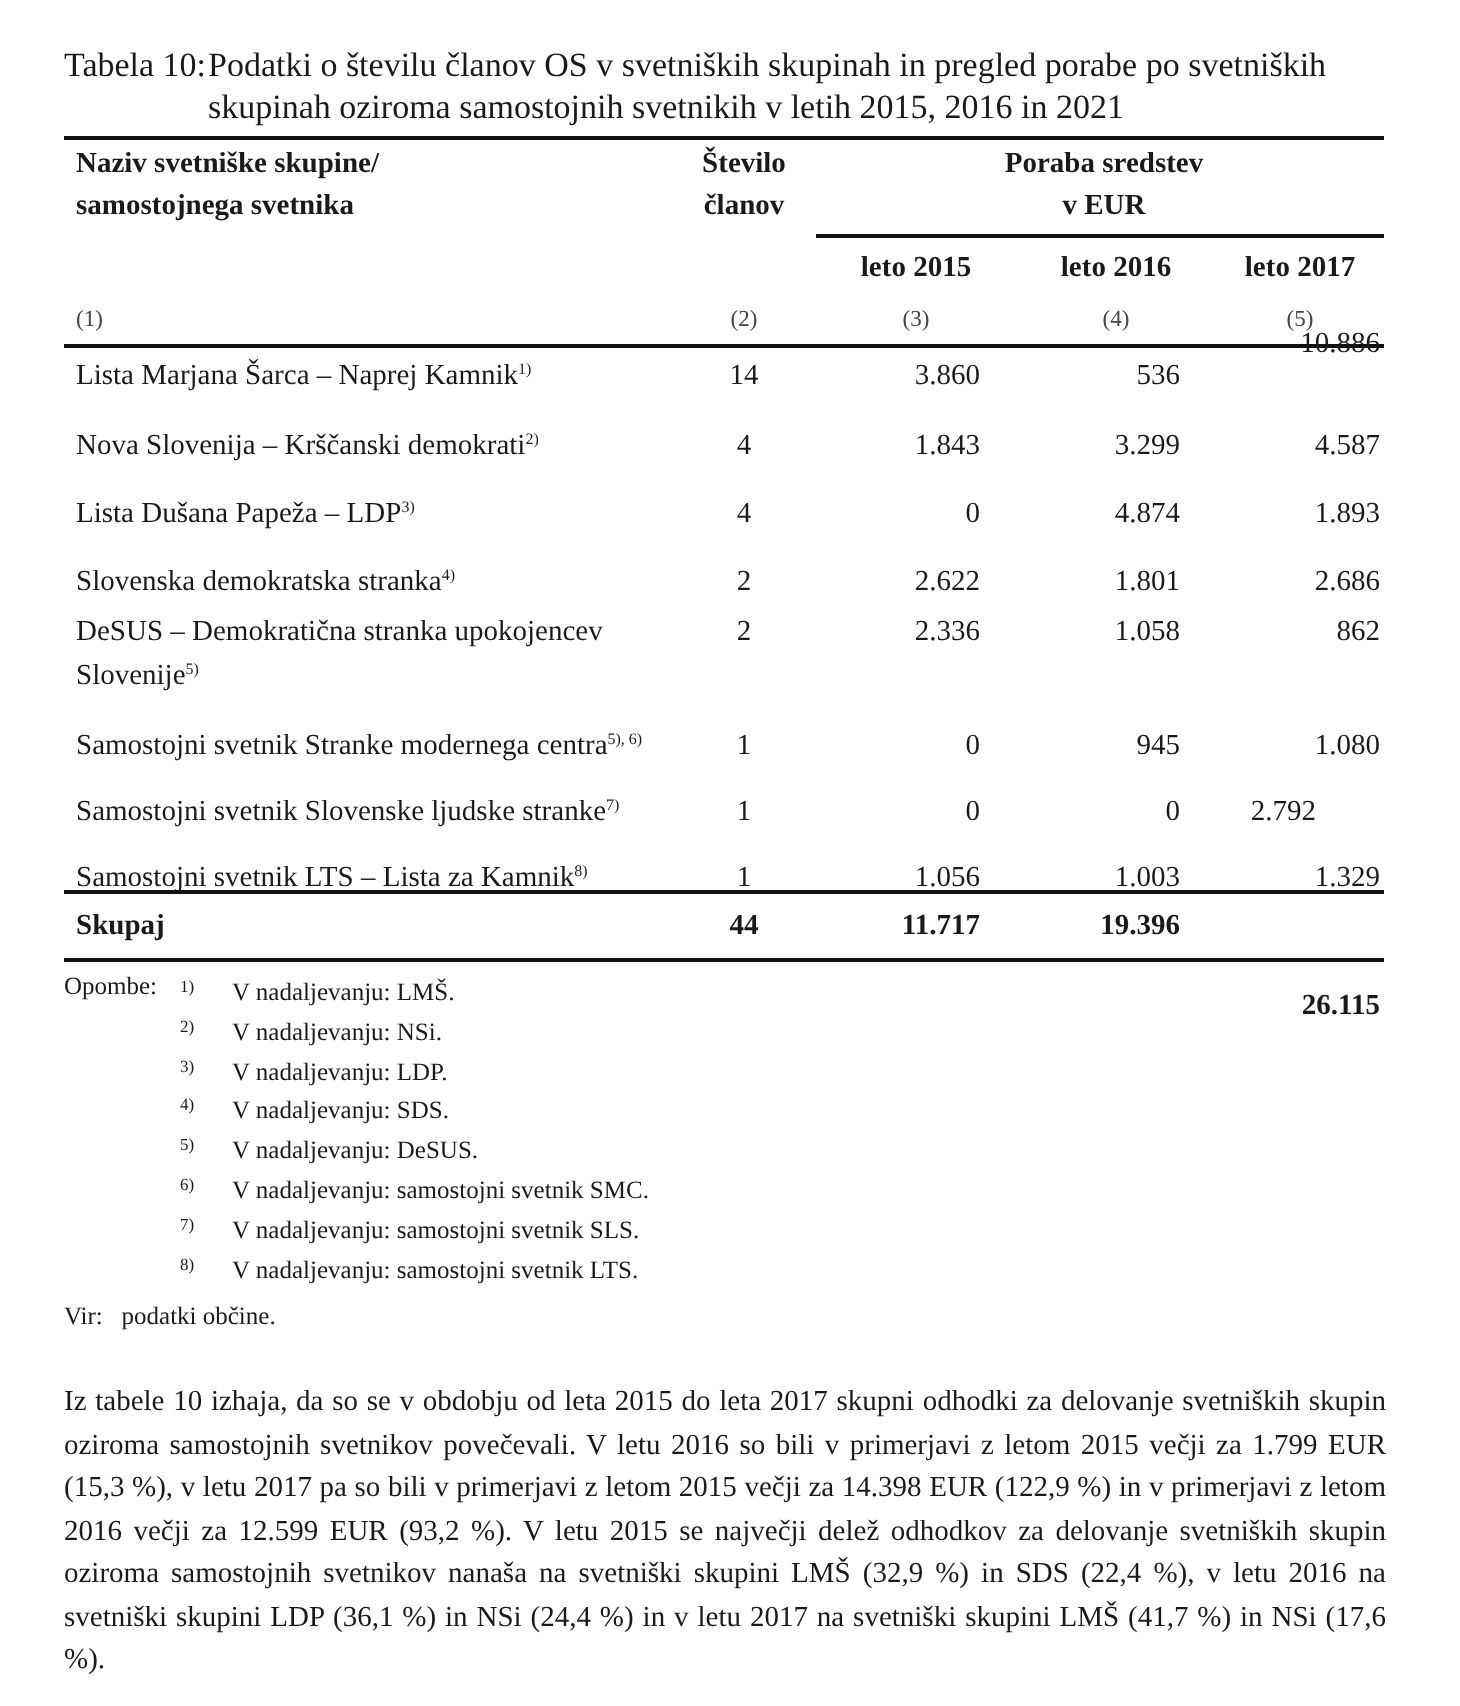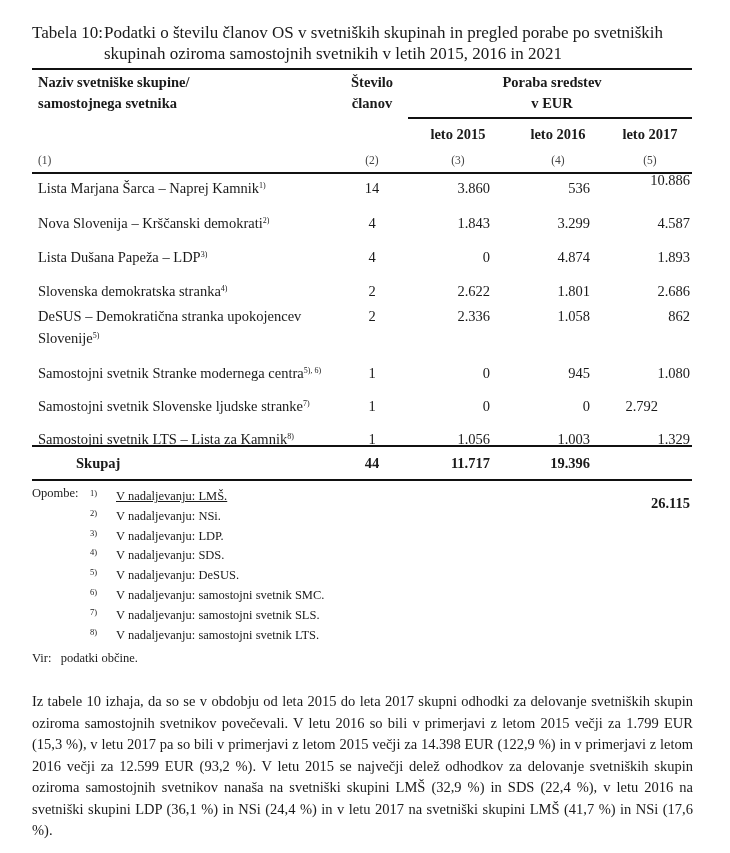--- a/index.html
+++ b/index.html
@@ -65,21 +65,21 @@
   <div class="cell small center" style="left:476px; top:82px; width:100px;">(4)</div>
   <div class="cell small center" style="left:576px; top:82px; width:84px;">(5)</div>
 
   <div class="hline" style="top:104px; width:660px;"></div>
 
   <div>
     <div class="cell" style="left:6px; top:110px;"><span>Lista Marjana Šarca – Naprej Kamnik</span><sup class="fn">1)</sup></div>
     <div class="cell center" style="left:316px; top:110px; width:48px;">14</div>
     <div class="cell right" style="left:376px; top:110px; width:82px;">3.860</div>
     <div class="cell right" style="left:476px; top:110px; width:82px;">536</div>
-    <div class="cell right" style="left:576px; top:102px; width:82px;font-family:Liberation Serif, serif;">10.886</div>
+    <div class="cell right" style="left:576px; top:94px; width:82px;font-family:Liberation Serif, serif;">10.886</div>
   </div>
 
   <div>
     <div class="cell" style="left:6px; top:145px;"><span>Nova Slovenija – Krščanski demokrati</span><sup class="fn">2)</sup></div>
     <div class="cell center" style="left:316px; top:145px; width:48px;">4</div>
     <div class="cell right" style="left:376px; top:145px; width:82px;">1.843</div>
     <div class="cell right" style="left:476px; top:145px; width:82px;">3.299</div>
     <div class="cell right" style="left:576px; top:145px; width:82px;">4.587</div>
   </div>
 
@@ -128,33 +128,33 @@
     <div class="cell" style="left:6px; top:361px;"><span>Samostojni svetnik LTS – Lista za Kamnik</span><sup class="fn">8)</sup></div>
     <div class="cell center" style="left:316px; top:361px; width:48px;">1</div>
     <div class="cell right" style="left:376px; top:361px; width:82px;">1.056</div>
     <div class="cell right" style="left:476px; top:361px; width:82px;">1.003</div>
     <div class="cell right" style="left:576px; top:361px; width:82px;">1.329</div>
   </div>
 
   <div class="hline" style="top:377px; width:660px;"></div>
 
   <div>
-    <div class="cell bold" style="left:6px; top:385px;margin-left:38px;">Skupaj</div>
+    <div class="cell bold" style="left:6px; top:385px;">Skupaj</div>
     <div class="cell bold center" style="left:316px; top:385px; width:48px;">44</div>
     <div class="cell bold right" style="left:376px; top:385px; width:82px;">11.717</div>
     <div class="cell bold right" style="left:476px; top:385px; width:82px;">19.396</div>
     <div class="cell bold right" style="left:576px; top:385px; width:82px;margin-top:40px;">26.115</div>
   </div>
 
   <div class="hline" style="top:411px; width:660px;"></div>
 </div>
 
 <div class="notes">
   <span class="label">Opombe:</span>
-  <div class="item" style="top:0px;text-decoration:underline;"><span class="num">1)</span><span>V nadaljevanju: LMŠ.</span></div>
+  <div class="item" style="top:0px;"><span class="num">1)</span><span>V nadaljevanju: LMŠ.</span></div>
   <div class="item" style="top:19.8px;"><span class="num">2)</span><span>V nadaljevanju: NSi.</span></div>
   <div class="item" style="top:39.6px;"><span class="num">3)</span><span>V nadaljevanju: LDP.</span></div>
   <div class="item" style="top:59.4px;"><span class="num">4)</span><span>V nadaljevanju: SDS.</span></div>
   <div class="item" style="top:79.2px;"><span class="num">5)</span><span>V nadaljevanju: DeSUS.</span></div>
   <div class="item" style="top:99px;"><span class="num">6)</span><span>V nadaljevanju: samostojni svetnik SMC.</span></div>
   <div class="item" style="top:118.8px;"><span class="num">7)</span><span>V nadaljevanju: samostojni svetnik SLS.</span></div>
   <div class="item" style="top:138.6px;"><span class="num">8)</span><span>V nadaljevanju: samostojni svetnik LTS.</span></div>
 </div>
 
 <div class="source">

